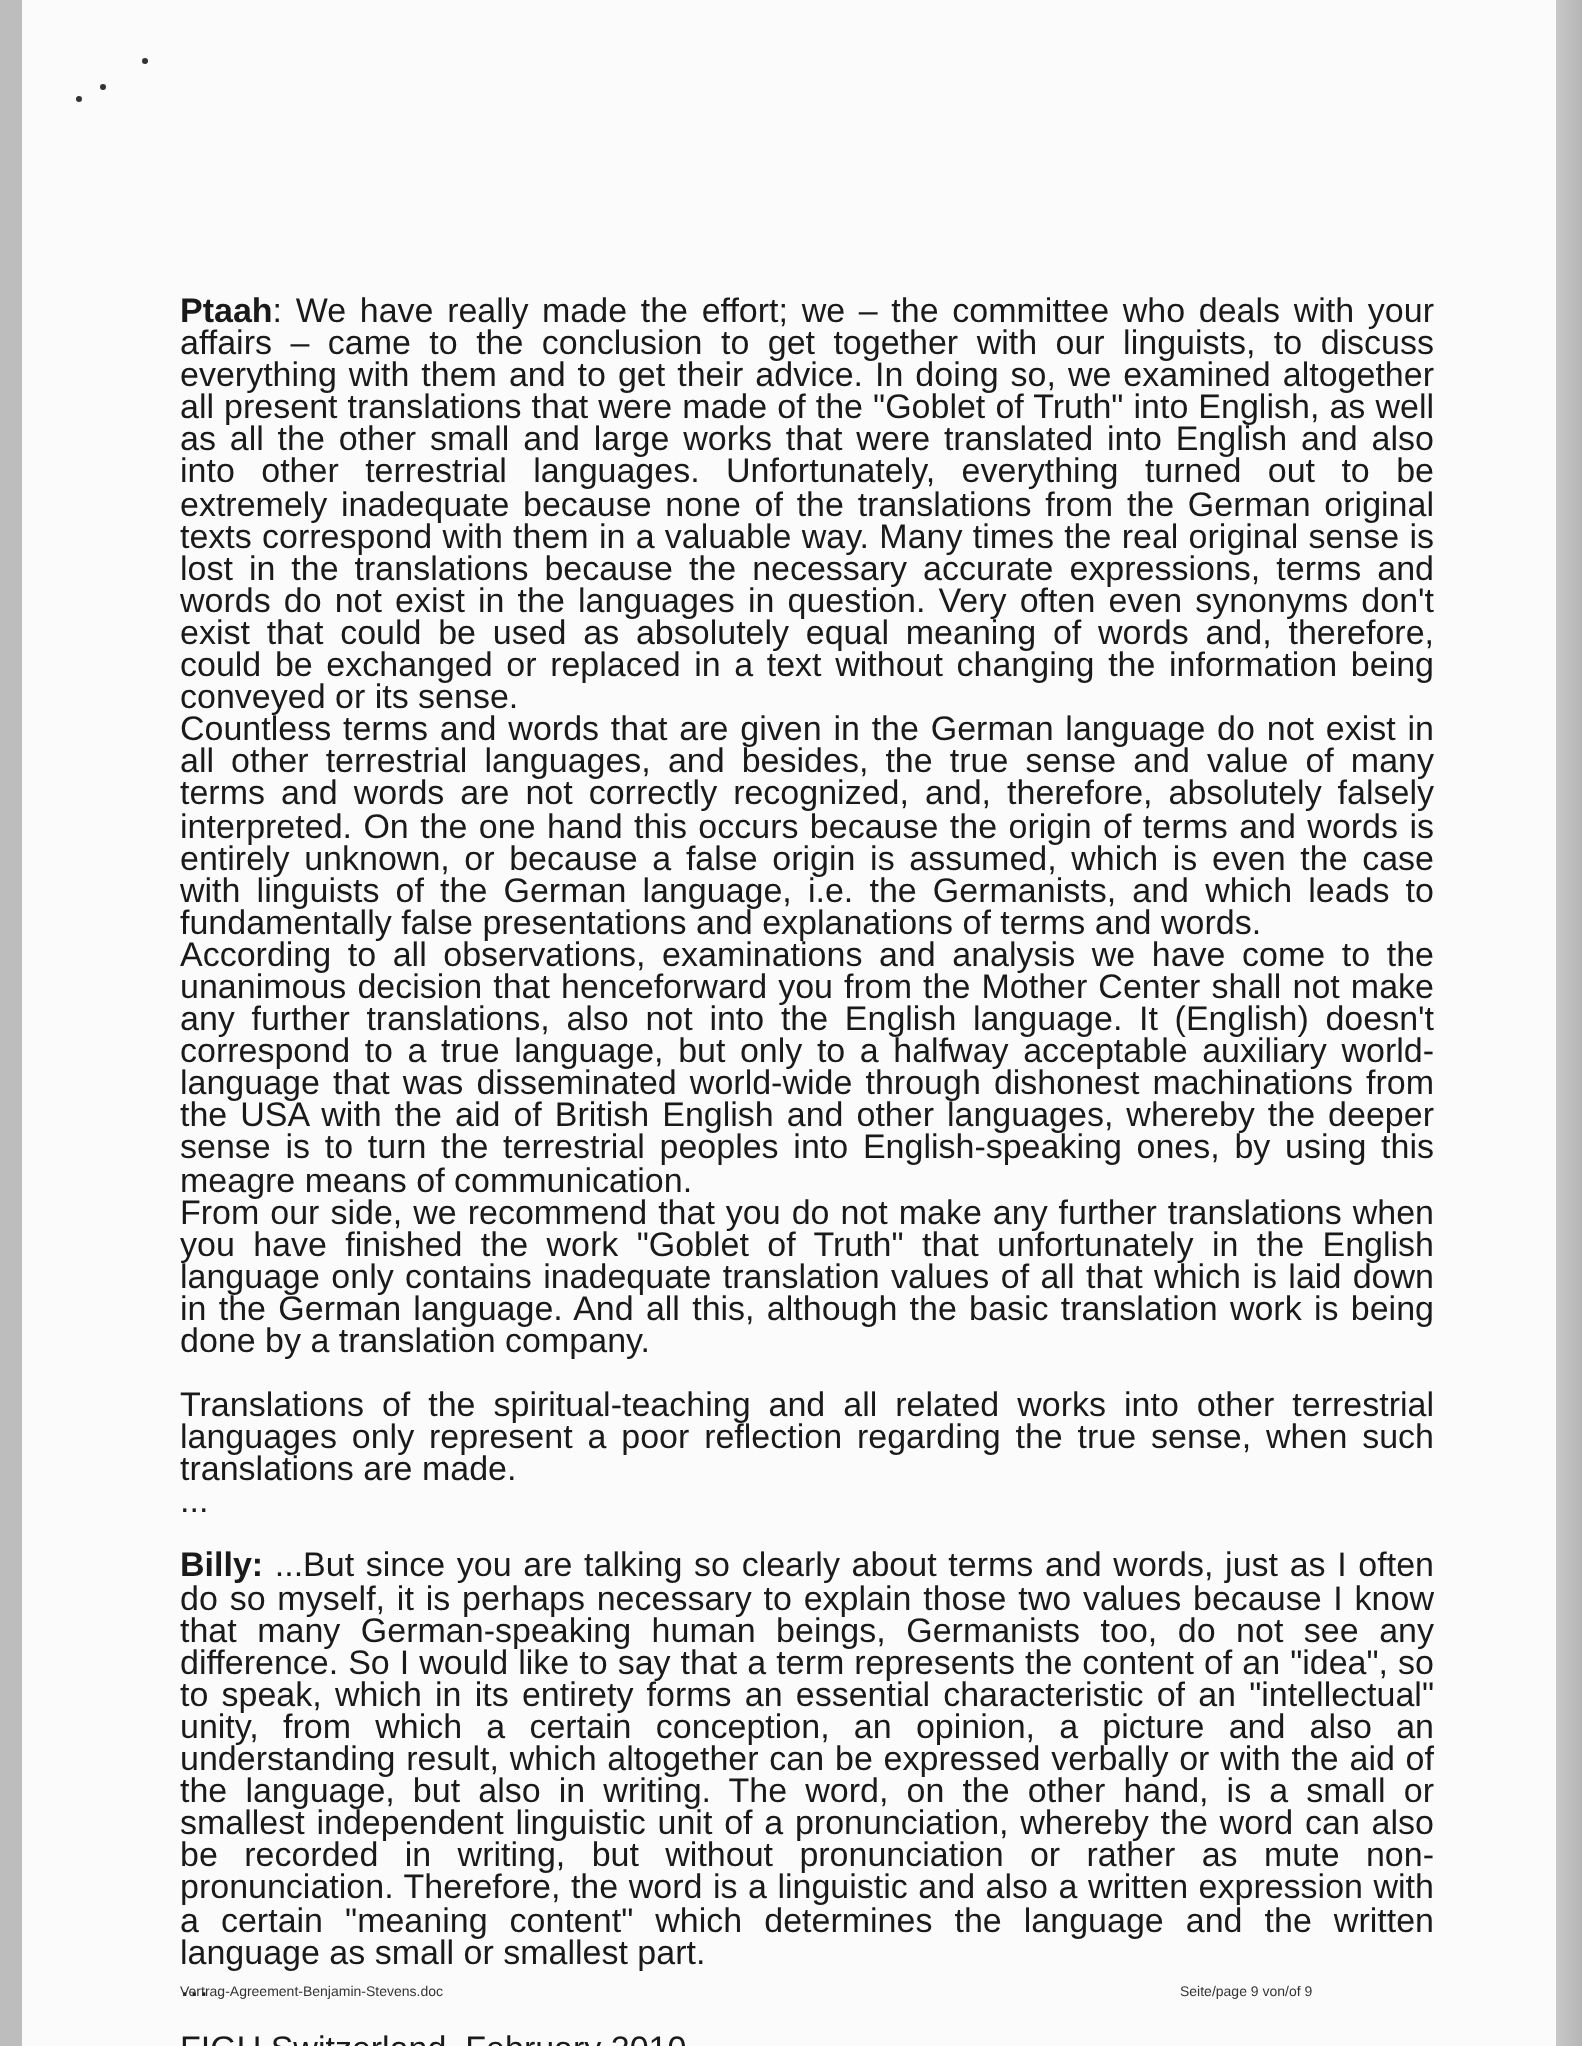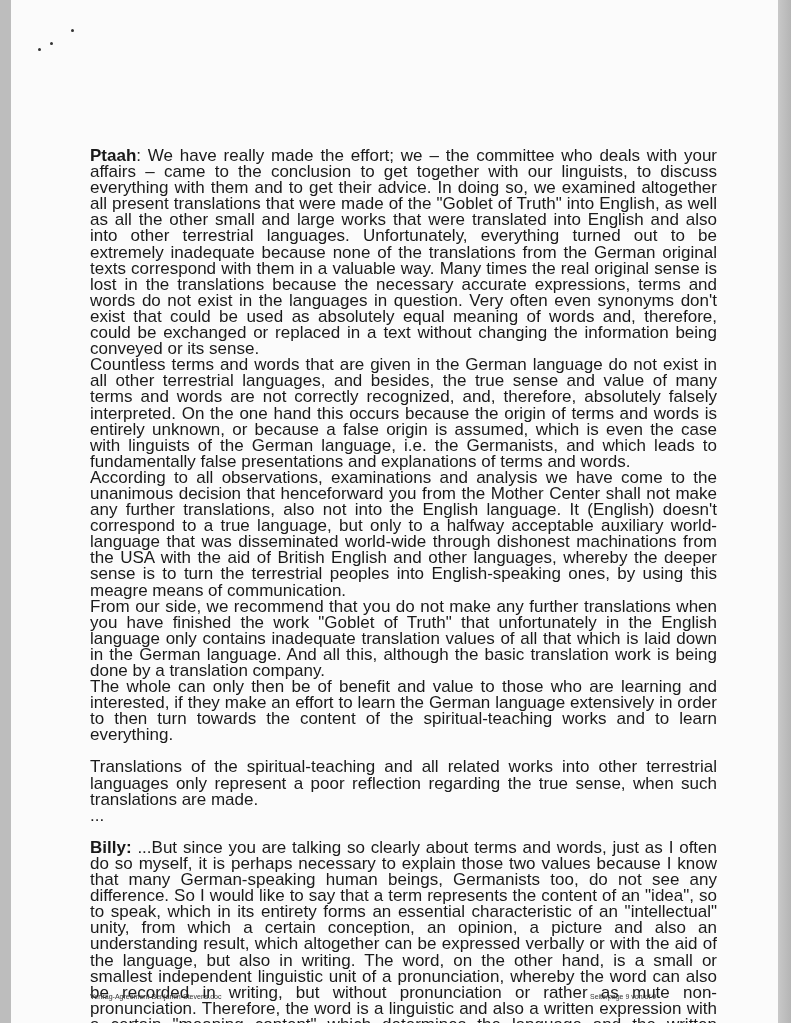--- a/index.html
+++ b/index.html
@@ -32,21 +32,20 @@
 <div class="edge-right"></div>
 <div class="speck" style="left:71px;top:29px;width:3px;height:3px;"></div>
 <div class="speck" style="left:50px;top:42px;width:3px;height:3px;"></div>
 <div class="speck" style="left:38px;top:48px;width:3px;height:3px;"></div>
 
 <div class="page-text">
   <p><span class="speaker">Ptaah</span><span>: We have really made the effort; we – the committee who deals with your affairs – came to the conclusion to get together with our linguists, to discuss everything with them and to get their advice. In doing so, we examined altogether all present translations that were made of the "Goblet of Truth" into English, as well as all the other small and large works that were translated into English and also into other terrestrial languages. Unfortunately, everything turned out to be extremely inadequate because none of the translations from the German original texts correspond with them in a valuable way. Many times the real original sense is lost in the translations because the necessary accurate expressions, terms and words do not exist in the languages in question. Very often even synonyms don't exist that could be used as absolutely equal meaning of words and, therefore, could be exchanged or replaced in a text without changing the information being conveyed or its sense.</span></p>
   <p>Countless terms and words that are given in the German language do not exist in all other terrestrial languages, and besides, the true sense and value of many terms and words are not correctly recognized, and, therefore, absolutely falsely interpreted. On the one hand this occurs because the origin of terms and words is entirely unknown, or because a false origin is assumed, which is even the case with linguists of the German language, i.e. the Germanists, and which leads to fundamentally false presentations and explanations of terms and words.</p>
   <p>According to all observations, examinations and analysis we have come to the unanimous decision that henceforward you from the Mother Center shall not make any further translations, also not into the English language. It (English) doesn't correspond to a true language, but only to a halfway acceptable auxiliary world-language that was disseminated world-wide through dishonest machinations from the USA with the aid of British English and other languages, whereby the deeper sense is to turn the terrestrial peoples into English-speaking ones, by using this meagre means of communication.</p>
   <p>From our side, we recommend that you do not make any further translations when you have finished the work "Goblet of Truth" that unfortunately in the English language only contains inadequate translation values of all that which is laid down in the German language. And all this, although the basic translation work is being done by a translation company.</p>
-  <p>The whole can only then be of benefit and value to those who are learning and interested, if they make an effort to learn the German language extensively  in order to then turn towards the content of the spiritual-teaching works and to learn everything.</p>
   <div class="gap"></div>
   <p>Translations of the spiritual-teaching and all related works into other terrestrial languages only represent a poor reflection regarding the true sense, when such translations are made.</p>
   <p>...</p>
   <div class="gap"></div>
   <p><span class="speaker">Billy:</span><span> ...But since you are talking so clearly about terms and words, just as I often do so myself, it is perhaps necessary to explain those two values because I know that many German-speaking human beings, Germanists too, do not see any difference. So I would like to say that a term represents the content of an "idea", so to speak, which in its entirety forms an essential characteristic of an "intellectual" unity, from which a certain conception, an opinion, a picture and also an understanding result, which altogether can be expressed verbally or with the aid of the language, but also in writing. The word, on the other hand, is a small or smallest independent linguistic unit of a pronunciation, whereby the word can also be recorded in writing, but without pronunciation or rather as mute non-pronunciation. Therefore, the word is a linguistic and also a written expression with a certain "meaning content" which determines the language and the written language as small or smallest part.</span></p>
   <p>...</p>
   <div class="gap"></div>
   <p>FIGU Switzerland, February 2010</p>
   <div class="gap"></div>
 </div>

